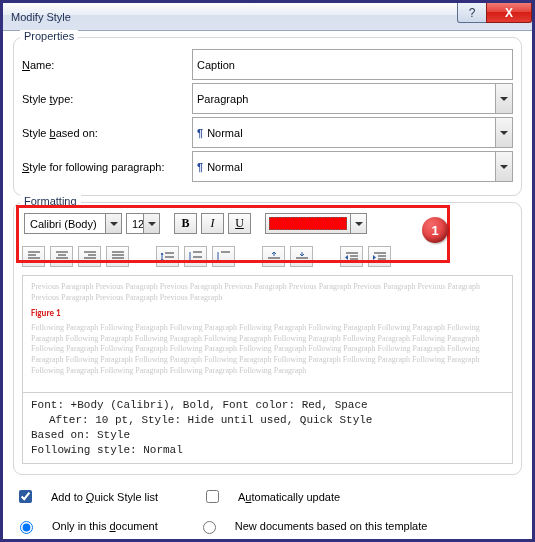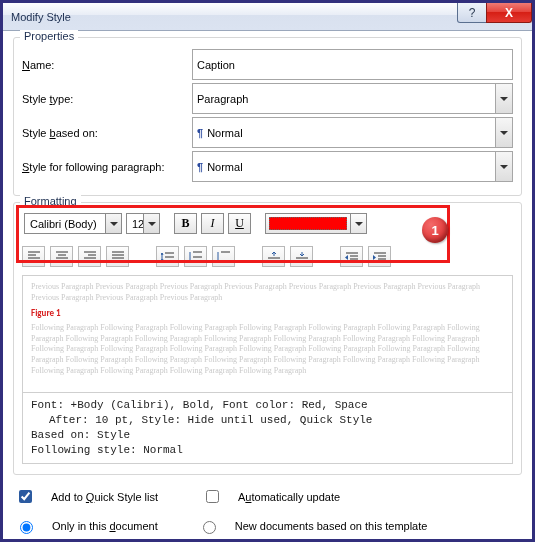--- a/index.html
+++ b/index.html
@@ -36,21 +36,21 @@
   .winbtn.help { border-radius: 0 0 0 3px; margin-right:-1px;}
   .winbtn.close {
     width: 46px;
     background: linear-gradient(to bottom,#f07b74 0%, #e6463e 45%, #d51d13 46%, #e43a32 100%);
     color:#fff; border-color:#8a1a14; border-radius:0 0 3px 0;
     font-weight:bold;
   }
   .content { padding: 6px 10px 10px 10px; }
   .group {
     border: 1px solid #d7d7d7;
-    border-radius: 3px;
+    border-radius: 9px;
     padding: 8px 8px 10px 8px;
     margin-bottom: 6px;
     position: relative;
   }
   .group-title {
     position: absolute; top:-8px; left:6px;
     background:#fff; padding:0 4px; color:#1b2d4f;
   }
   .proprow { display:flex; align-items:center; margin: 3px 0; }
   .proprow label { width: 170px; text-decoration: underline; text-decoration-color: transparent; }

